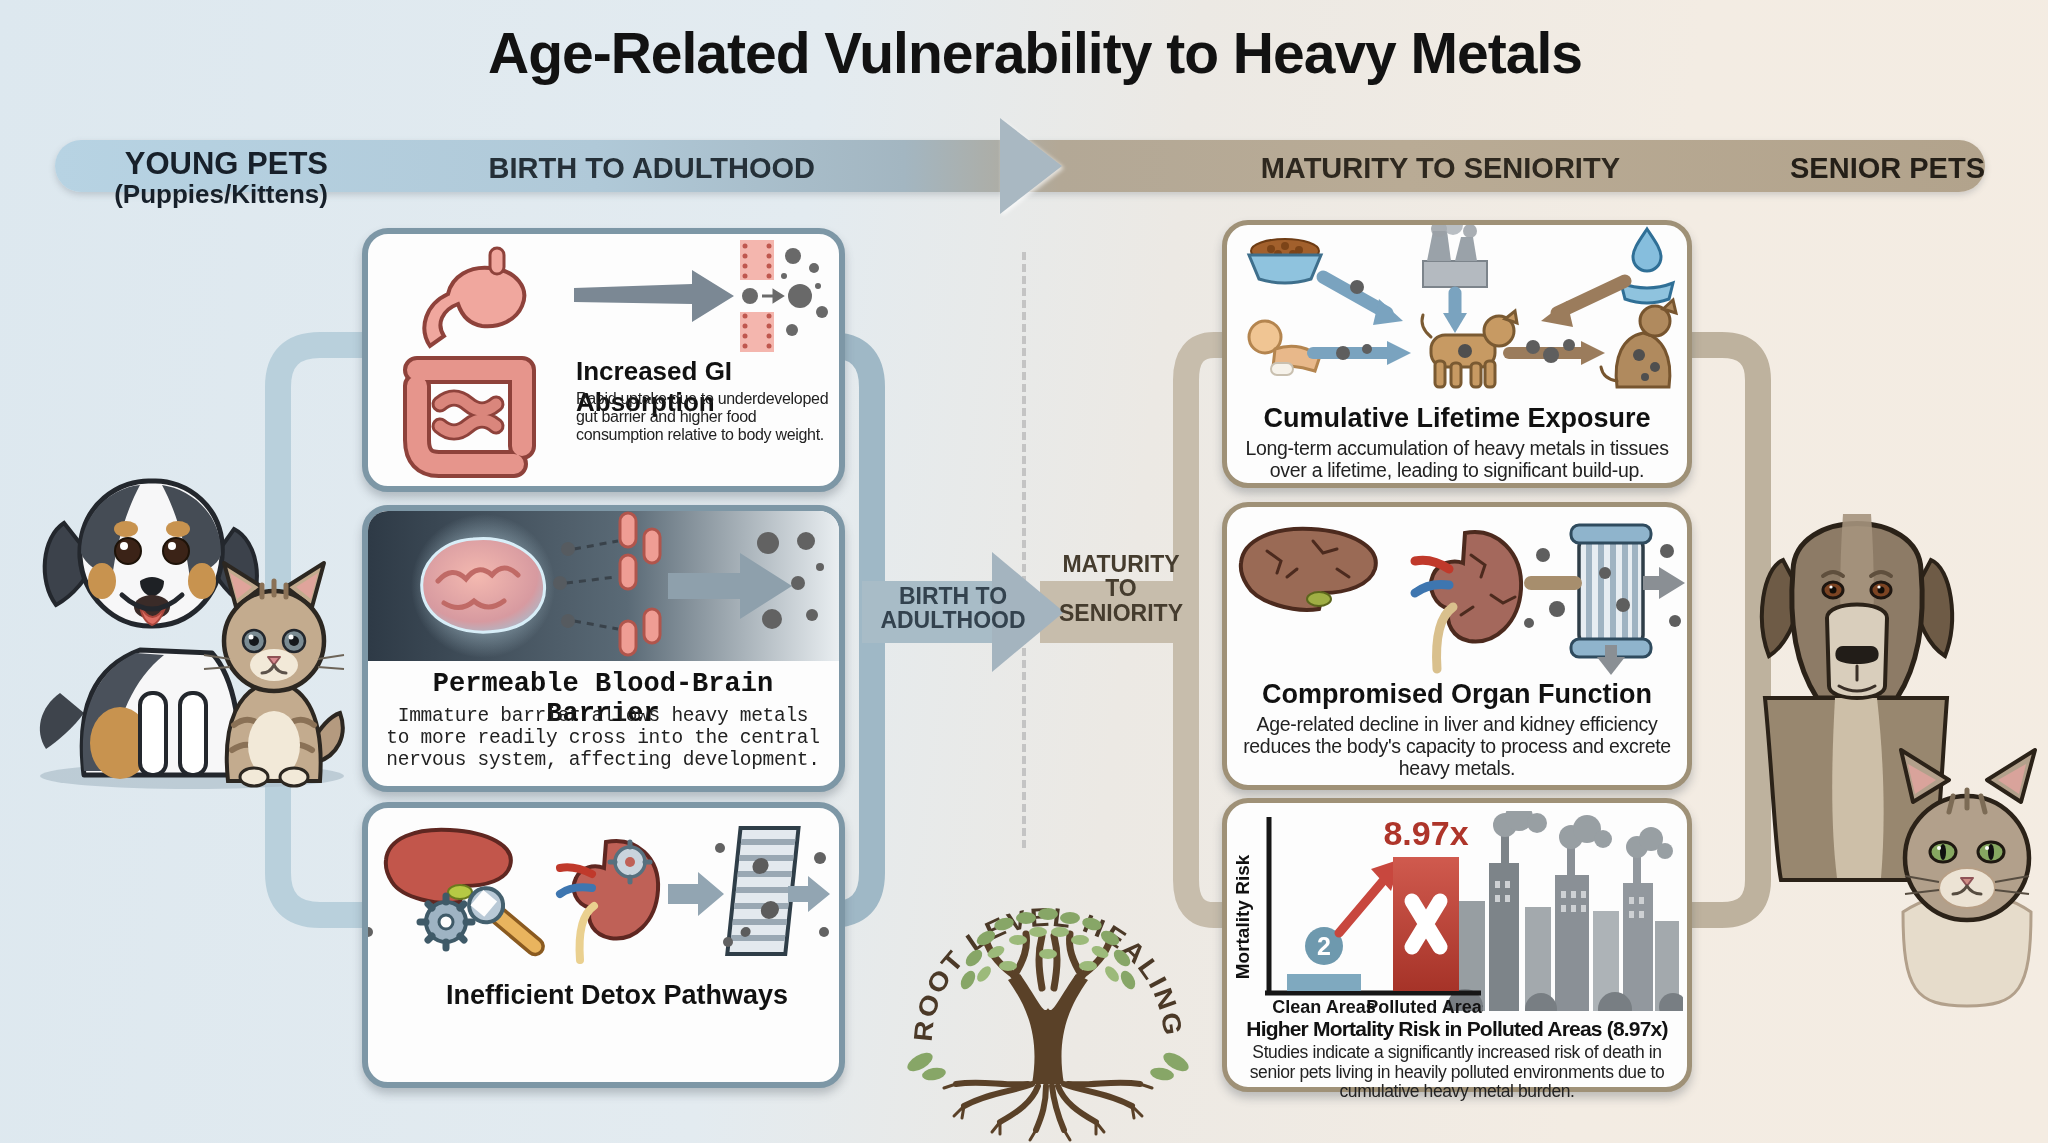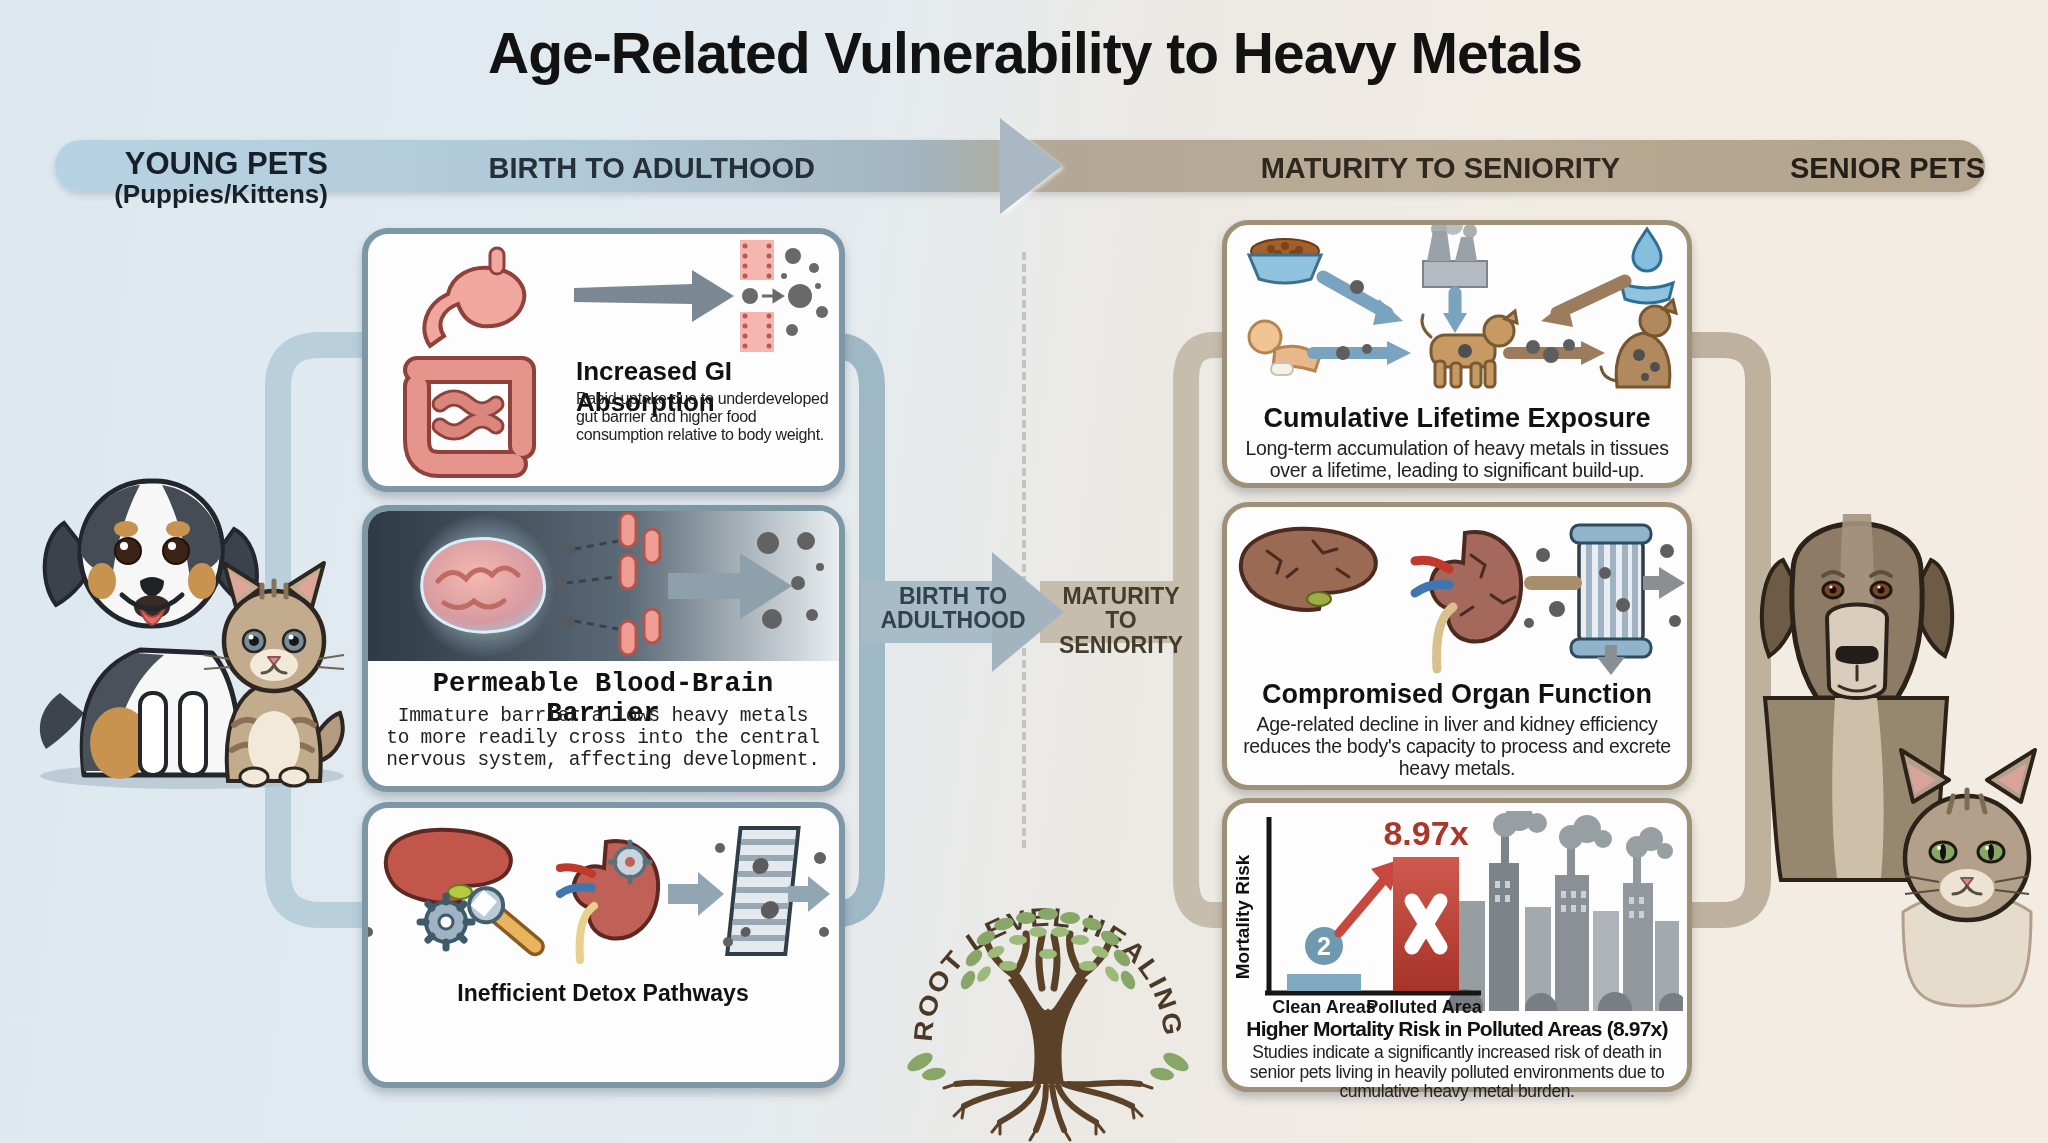--- a/index.html
+++ b/index.html
@@ -29,21 +29,21 @@
   .lbl-birth{left:455px;top:153px;width:360px;font-size:29px;color:#253038;}
   .lbl-maturity{left:1260px;top:153px;width:360px;font-size:29px;color:#2e281f;}
   .lbl-senior{left:1725px;top:153px;width:260px;font-size:29px;color:#241f18;}
   
   .divider{position:absolute;left:1022px;top:252px;height:596px;width:0;border-left:4px dashed #c4c4c4;z-index:0;}
   
   .connectors{position:absolute;left:0;top:0;z-index:1;}
   
   .flow-label{position:absolute;z-index:4;font-weight:700;text-align:center;line-height:1.06;font-size:23px;}
   .flow-left{left:878px;top:584px;width:150px;color:#33424e;}
-  .flow-right{left:1046px;top:584px;width:150px;color:#453c2e;}
+  .flow-right{left:1046px;top:552px;width:150px;color:#453c2e;}
   
   .card{position:absolute;background:#fdfdfd;border-radius:26px;z-index:3;box-shadow:0 6px 10px rgba(70,80,90,.30);}
   .card.young{border:6px solid #7d97a6;}
   .card.senior{border:5px solid #9f9177;}
   .card-title{position:absolute;font-weight:700;color:#111;text-align:center;}
   .card-body{position:absolute;color:#222;text-align:center;font-size:19.5px;letter-spacing:-0.3px;line-height:1.14;}
   .left-align{text-align:left;}
   .illus{position:absolute;}
   
   .pets,.logo{position:absolute;z-index:2;}
@@ -239,21 +239,21 @@
       </g>
       <polygon points="420,72 440,72 440,62 462,80 440,98 440,88 420,88" fill="#92a5b2"></polygon>
       <g fill="#626262">
         <circle cx="352" cy="34" r="5"></circle>
           <circle cx="360" cy="128" r="5"></circle>
           <circle cx="452" cy="44" r="6"></circle>
           <circle cx="456,118" cy="118" r="5"></circle>
           <circle cx="456" cy="118" r="5"></circle>
       </g>
     </svg>
-    <div class="card-title" style="left:15px;top:172px;width:440px;font-size:23px;">Inefficient Detox Pathways</div>
+    <div class="card-title" style="left:29px;top:172px;width:440px;font-size:27px;">Inefficient Detox Pathways</div>
   </div>
 
   <div class="card senior" style="left:1222px;top:220px;width:460px;height:258px;">
     <svg class="illus" style="left:0;top:0;" width="460" height="172" viewBox="0 0 460 172">
       <ellipse cx="58" cy="26" rx="34" ry="12" fill="#a2602c" stroke="#6e3c14" stroke-width="2"></ellipse>
       <g fill="#7c4418">
           <circle cx="44" cy="24" r="4"></circle>
           <circle cx="58" cy="21" r="4"></circle>
           <circle cx="72" cy="25" r="4"></circle>
           <circle cx="51" cy="29" r="4"></circle>

